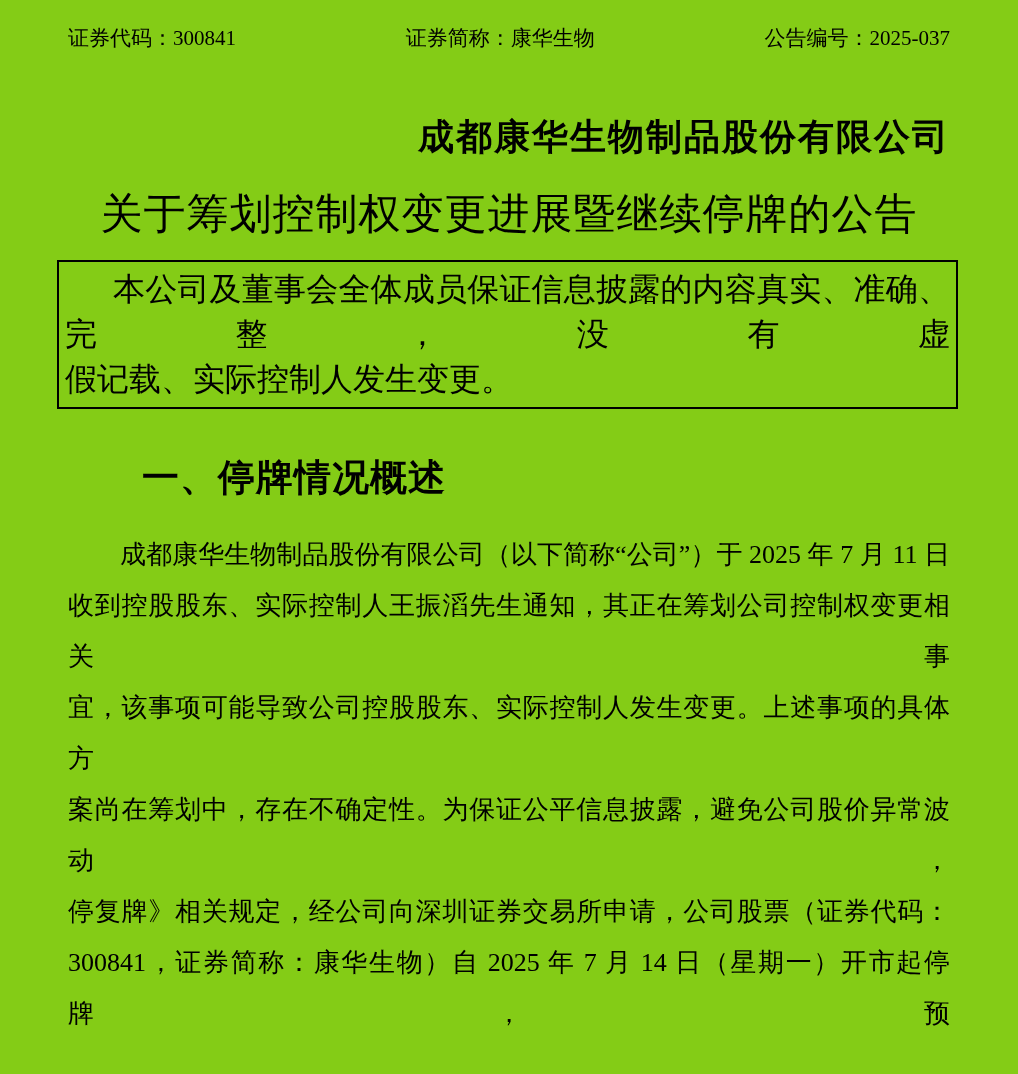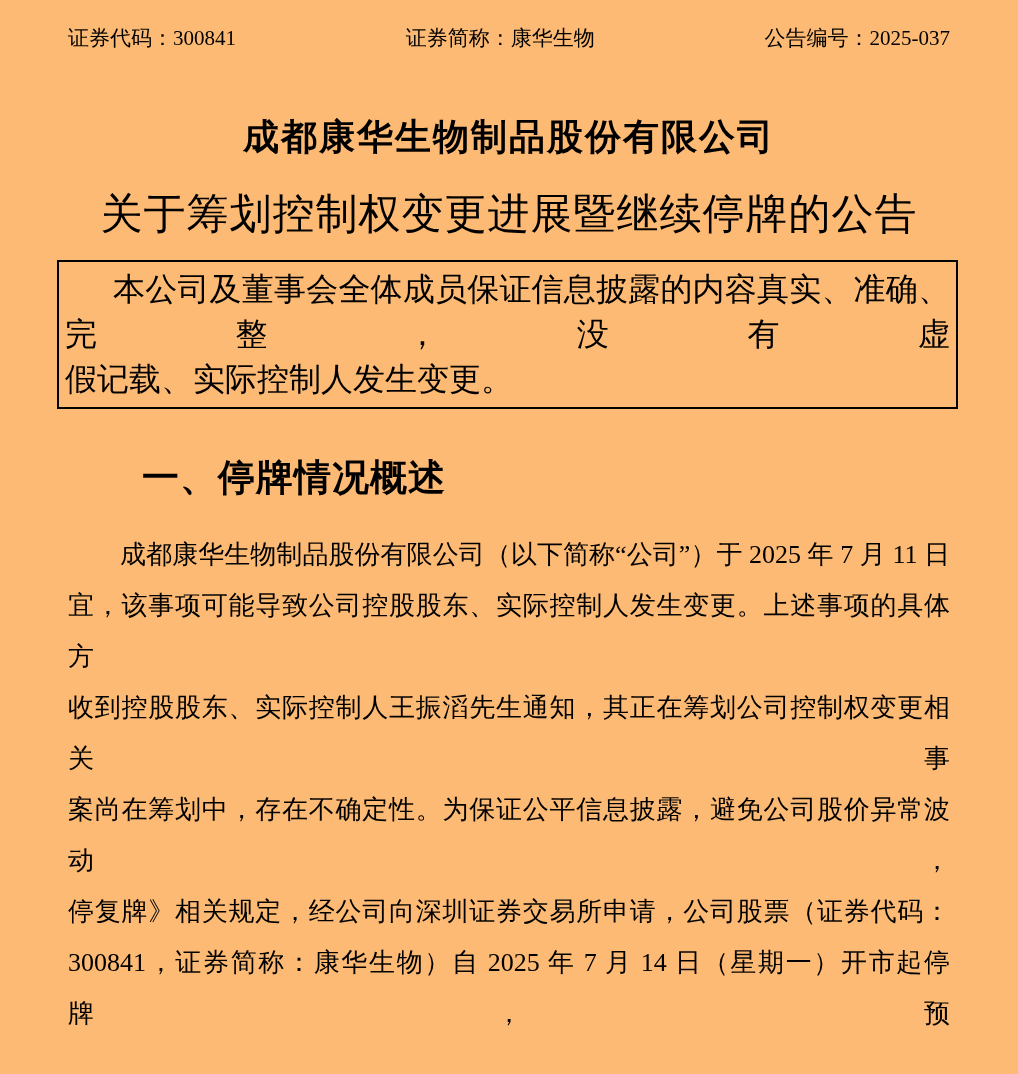--- a/index.html
+++ b/index.html
@@ -8,36 +8,36 @@
     background: #ffffff;
     color: #000000;
     font-family: "Liberation Serif", "DejaVu Serif", serif;
   }
   .page {
     position: relative;
     width: 1018px;
     height: 1074px;
     box-sizing: border-box;
     padding: 26px 68px 0 68px;
-    background: #fdba74;
+    background: #84cc16;
     overflow: hidden;
   }
   .doc-header {
     display: flex;
     justify-content: space-between;
     align-items: baseline;
     font-size: 21px;
     line-height: 25px;
     white-space: nowrap;
   }
   .company-title {
     margin: 64px 0 0 0;
     font-size: 36px;
     font-weight: bold;
-    text-align: center;
+    text-align: right;
     letter-spacing: 2px;
     line-height: 45px;
   }
   .announcement-title {
     margin: 32px 0 0 0;
     font-size: 42px;
     font-weight: normal;
     text-align: center;
     letter-spacing: 1px;
     line-height: 44px;
@@ -92,21 +92,21 @@
 
   <div class="disclaimer-box">
     <div class="line jline indent-box">本公司及董事会全体成员保证信息披露的内容真实、准确、完整，没有虚</div>
     <div class="line">假记载、实际控制人发生变更。</div>
   </div>
 
   <h3 class="section-heading">一、停牌情况概述</h3>
 
   <div class="body-para">
     <div class="line jline indent2">成都康华生物制品股份有限公司（以下简称“公司”）于 2025 年 7 月 11 日</div>
+    <div class="line jline">收到控股股东、实际控制人王振滔先生通知，其正在筹划公司控制权变更相关事</div>
     <div class="line jline">宜，该事项可能导致公司控股股东、实际控制人发生变更。上述事项的具体方</div>
-    <div class="line jline">收到控股股东、实际控制人王振滔先生通知，其正在筹划公司控制权变更相关事</div>
     <div class="line jline">案尚在筹划中，存在不确定性。为保证公平信息披露，避免公司股价异常波动，</div>
     <div class="line jline">停复牌》相关规定，经公司向深圳证券交易所申请，公司股票（证券代码：</div>
     <div class="line jline">300841，证券简称：康华生物）自 2025 年 7 月 14 日（星期一）开市起停牌，预</div>
 
   </div>
 
 </div>
 
 </body></html>

